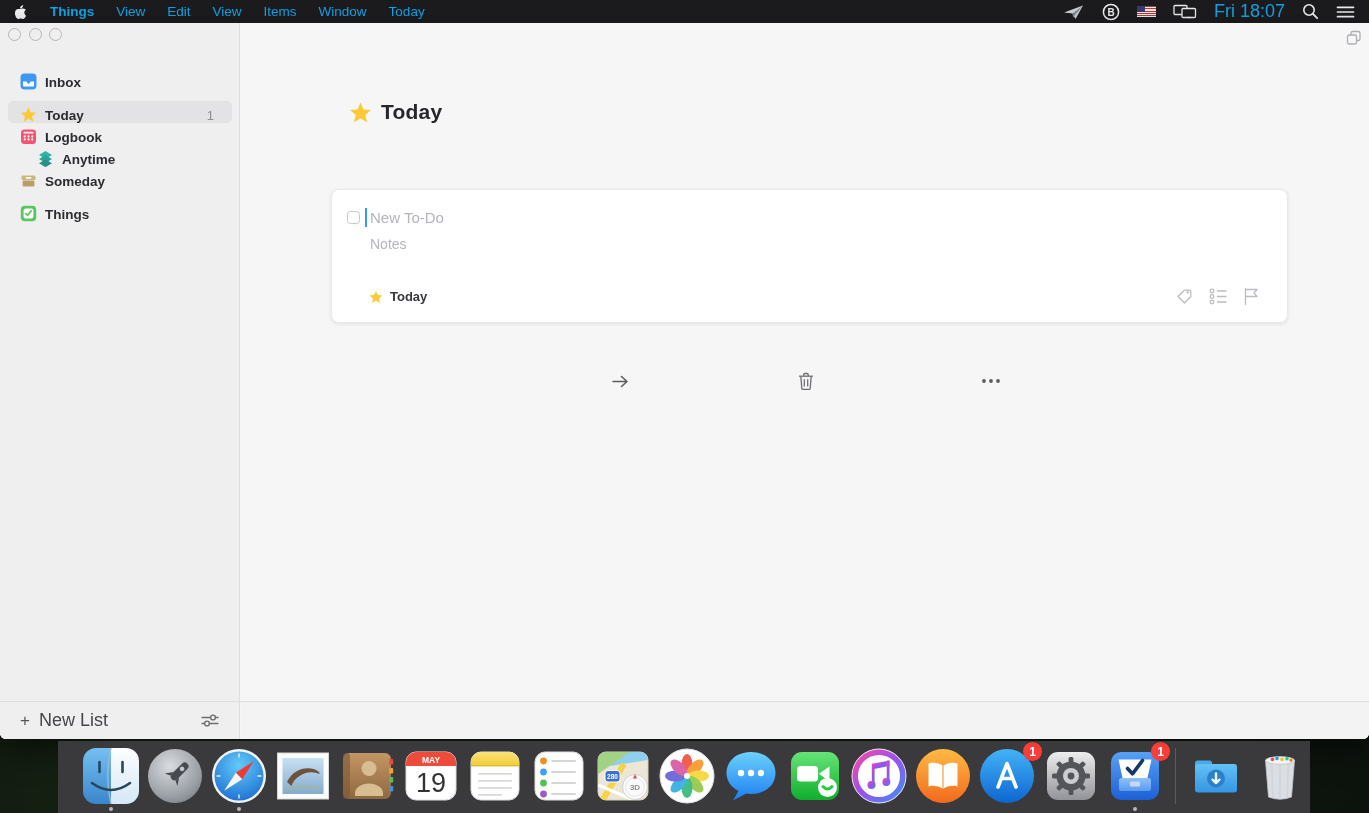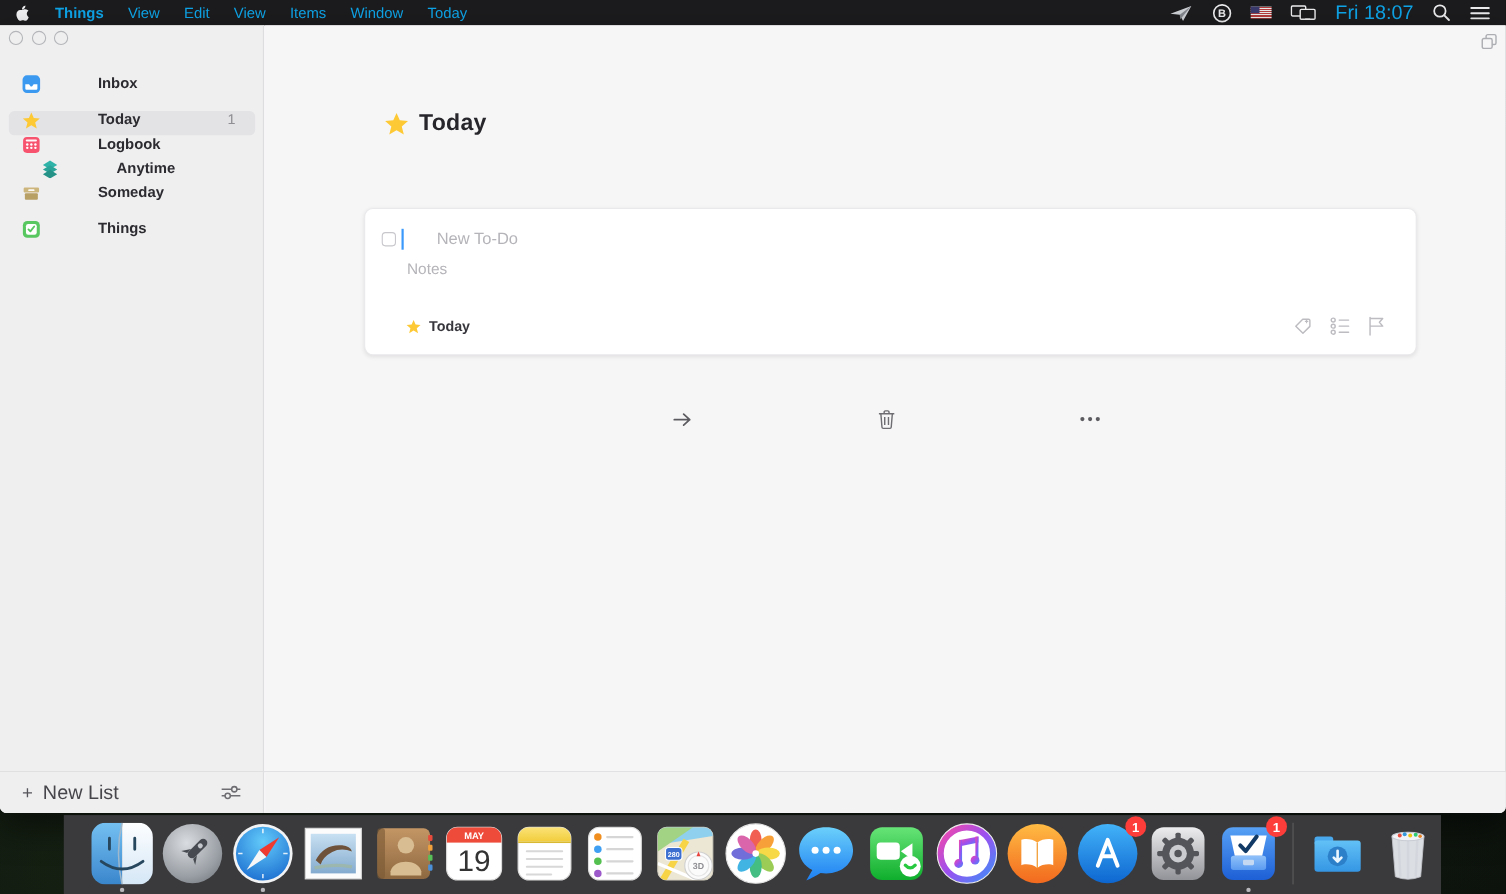--- a/index.html
+++ b/index.html
@@ -21,37 +21,37 @@
   .mb-status{display:flex;align-items:center;height:100%;}
   .mb-clock{font-size:18px;}
   .usflag{width:19px;height:11px;position:relative;
     background:repeating-linear-gradient(180deg,#b63c3c 0 .9px,#ececec .9px 1.8px);}
   .usflag .canton{position:absolute;left:0;top:0;width:8.5px;height:6px;background:#3b3a6e;}
   
   #window{position:absolute;left:0;top:23px;width:1369px;height:716px;
     border-radius:0 0 6px 6px;overflow:hidden;box-shadow:0 12px 30px rgba(0,0,0,.5);background:#f7f6f7;}
   #sidebar{position:absolute;left:0;top:0;width:240px;height:100%;background:#f0eff0;border-right:1px solid #dddcde;}
   .tl{position:absolute;top:5px;width:13px;height:13px;border-radius:50%;border:1.5px solid #b4b6b9;background:transparent;}
-  .srow{position:absolute;left:0;width:240px;height:22px;display:flex;align-items:flex-start;padding-left:20px;gap:44px;}
+  .srow{position:absolute;left:0;width:240px;height:22px;display:flex;align-items:flex-end;padding-left:20px;}
   .srow .sicon{width:17px;height:17px;margin-right:8px;flex:none;display:flex;}
   .srow .slabel{font-size:13.5px;font-weight:600;color:#2b2b30;}
   .srow .scount{position:absolute;right:26px;font-size:13px;color:#8e8e93;font-weight:400;}
   .srow.selected{left:8px;width:224px;padding-left:12px;background:#e3e2e4;border-radius:5px;}
   .srow.selected .scount{right:18px;}
   #main{position:absolute;left:241px;top:0;right:0;height:100%;background:#f7f6f7;}
   .pages-icon{position:absolute;top:7px;right:7px;}
   #page-title{position:absolute;left:108px;top:77px;display:flex;align-items:center;gap:9px;}
   #page-title .ttext{font-size:21px;font-weight:700;color:#26262b;letter-spacing:.2px;}
   
   #card{position:absolute;left:90px;top:166px;width:957px;height:134px;background:#fff;
     border:1px solid #e9e8ea;border-radius:8px;box-shadow:0 1px 4px rgba(0,0,0,.09);}
   .todo-check{position:absolute;left:15px;top:21px;width:13px;height:13px;border:1.4px solid #c7c7cc;border-radius:3.5px;background:#fff;}
   .caret{position:absolute;left:33px;top:18px;width:2px;height:19px;background:#3b99fc;animation:blink 1.1s step-end infinite;}
   @keyframes blink{50%{opacity:0;}}
-  .todo-title{position:absolute;left:38px;top:19px;font-size:15px;color:#b4b4b9;margin-left:27px;}
+  .todo-title{position:absolute;left:38px;top:19px;font-size:15px;color:#b4b4b9;}
   .todo-notes{position:absolute;left:38px;top:46px;font-size:14px;color:#b4b4b9;}
   .when-row{position:absolute;left:37px;top:99px;display:flex;align-items:center;gap:7px;}
   .when-row .wlabel{font-size:13px;font-weight:600;color:#36363c;}
   .card-tools{position:absolute;right:27px;top:97px;display:flex;align-items:center;gap:15px;}
   
   #toolbar{position:absolute;left:0;bottom:0;width:100%;height:38px;border-top:1px solid #dededf;}
   #toolbar .tb-side{position:absolute;left:0;top:0;width:240px;height:100%;background:#f0eff0;border-right:1px solid #dddcde;}
   #toolbar .tb-main{position:absolute;left:241px;right:0;top:0;height:100%;background:#f4f3f4;}
   .newlist{position:absolute;left:20px;top:0;height:100%;display:flex;align-items:center;gap:9px;cursor:default;}
   .newlist .plus{font-size:17px;font-weight:400;color:#55555a;line-height:1;}

